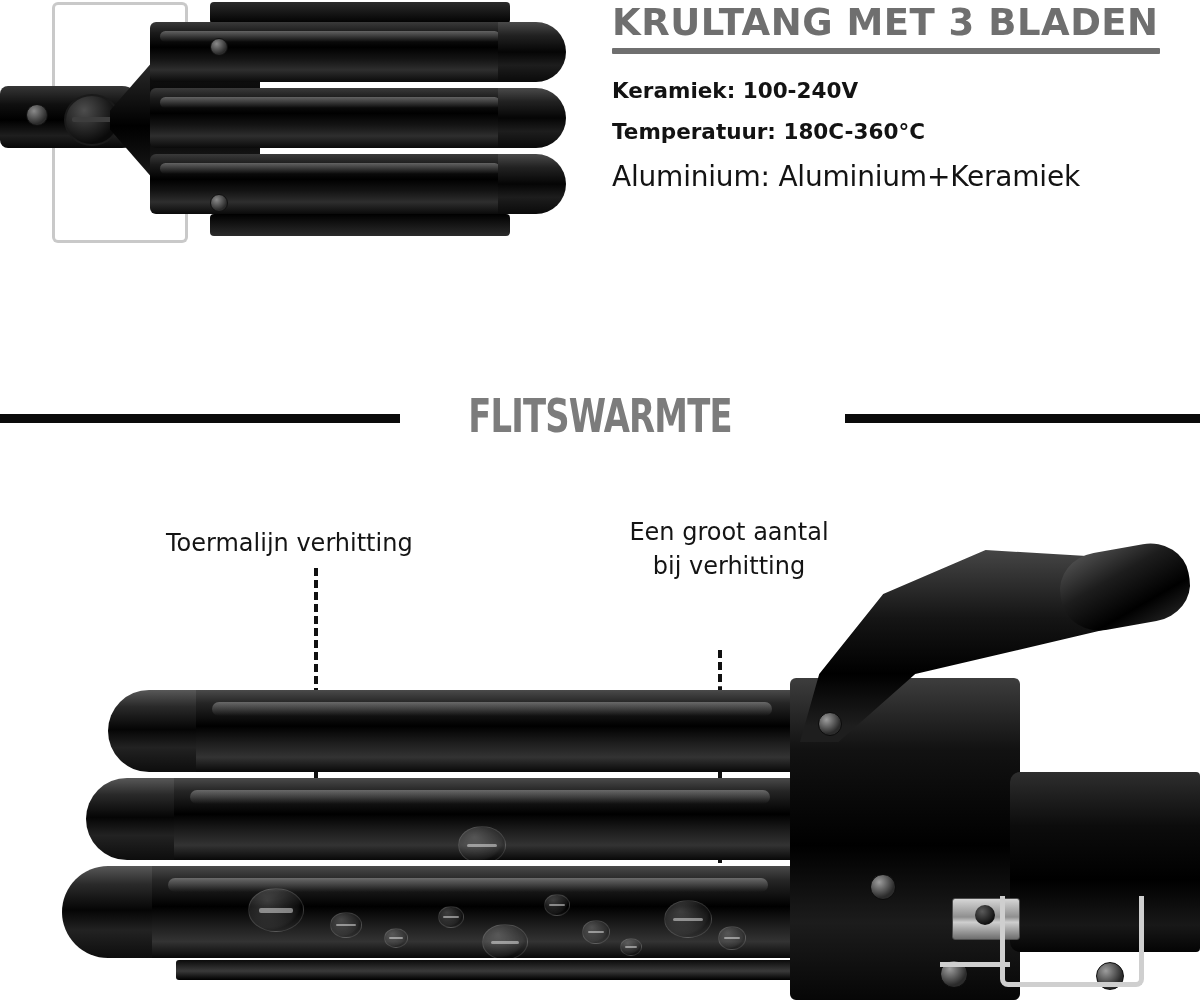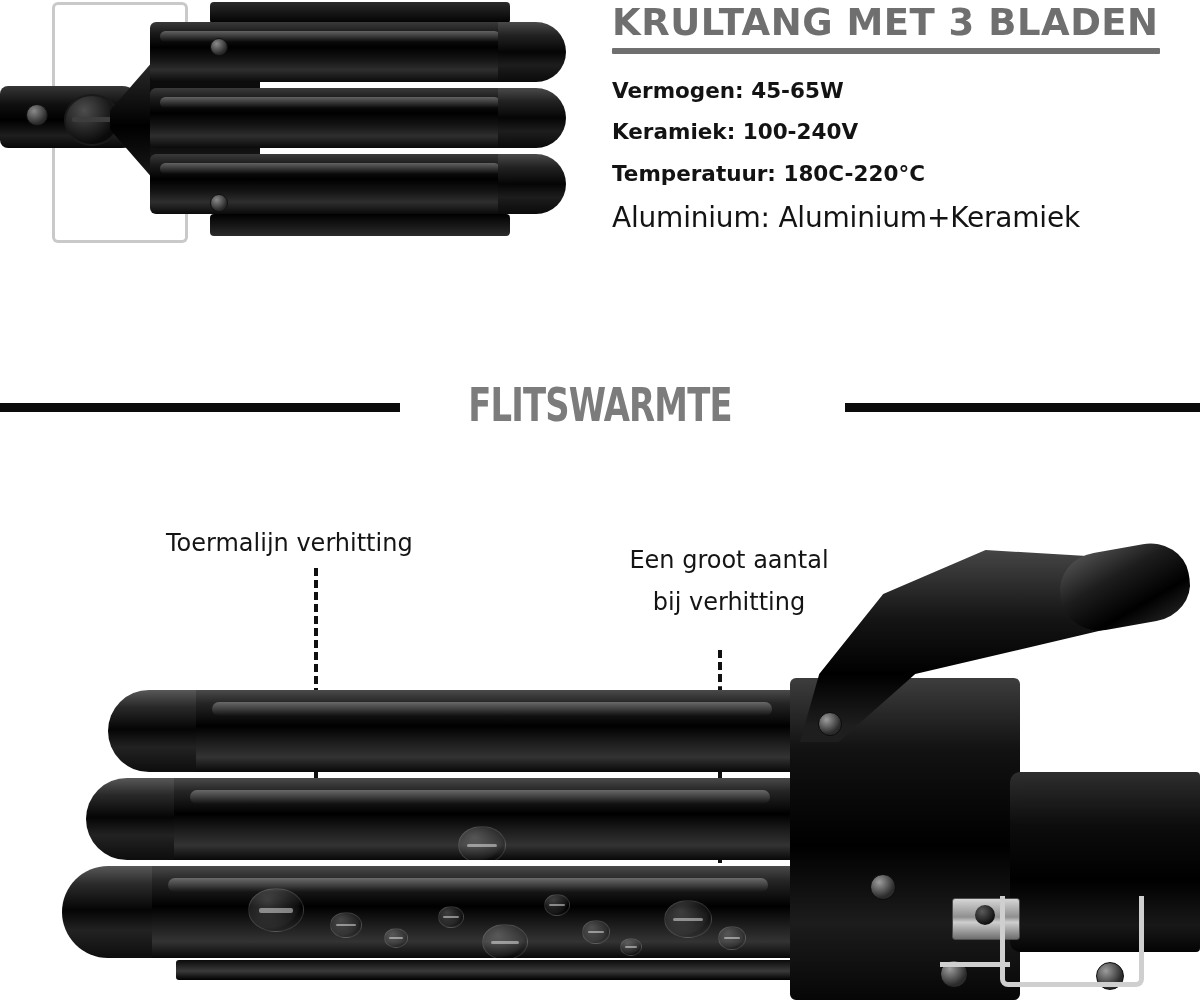--- a/index.html
+++ b/index.html
@@ -28,41 +28,41 @@
     font-weight:bold;font-size:21.5px;color:#131313;
     line-height:1.0;margin-bottom:20px;white-space:nowrap;
   }
   .spec-line.material{
     font-family:"DejaVu Sans","Liberation Sans",sans-serif;
     font-weight:normal;font-size:28px;color:#131313;
     letter-spacing:-0.2px;margin-top:6px;margin-bottom:0;
   }
 
   
-  .divider{position:absolute;left:0;top:389px;width:1200px;height:60px;}
+  .divider{position:absolute;left:0;top:400px;width:1200px;height:60px;}
   .divider .rule{position:absolute;top:14px;height:9px;background:#0b0b0b;}
   .divider .rule.left{left:0;width:400px;}
   .divider .rule.right{left:845px;width:355px;}
   .divider .section-title{
     position:absolute;left:0;top:-12px;width:1200px;text-align:center;
     font-family:"DejaVu Sans Condensed","DejaVu Sans","Liberation Sans",sans-serif;
     font-weight:bold;font-size:47px;color:#7c7c7c;
     letter-spacing:-1px;transform:scaleX(0.80);
   }
 
   
   .anno{
     position:absolute;
     font-family:"DejaVu Sans","Liberation Sans",sans-serif;
     font-size:24px;color:#141414;line-height:1.32;
     white-space:nowrap;
   }
   .anno-left{left:166px;top:528px;}
-  .anno-right{left:524px;top:545px;text-align:center;width:410px;}
-  .anno-right .l3{margin-top:10px;text-align:center;}
+  .anno-right{left:524px;top:517px;text-align:center;width:410px;}
+  .anno-right .l3{margin-top:2px;text-align:center;}
 
   .leader{position:absolute;border-left:4px dashed #101010;}
   .leader.l-left{left:314px;top:568px;height:248px;}
   .leader.l-right{left:718px;top:650px;height:225px;}
   .leader-dot{position:absolute;width:11px;height:11px;border-radius:50%;background:#000;}
   .leader-dot.d-left{left:311px;top:810px;}
 
   
   .photo-top{position:absolute;left:0;top:0;width:600px;height:250px;}
   .barrel{position:absolute;background:linear-gradient(180deg,#3a3a3a 0%,#1a1a1a 18%,#000 42%,#141414 62%,#2e2e2e 80%,#0a0a0a 100%);}
@@ -178,23 +178,22 @@
 
     <div class="pt-plate-bot"></div>
     <div class="pt-screw" style="left:210px;top:38px;width:16px;height:16px;"></div>
     <div class="pt-screw" style="left:210px;top:194px;width:16px;height:16px;"></div>
   </div>
 
   <div class="spec-panel">
     <div class="spec-title">KRULTANG MET 3 BLADEN</div>
     <div class="spec-title-rule"></div>
     <div class="spec-list">
-      <div class="spec-line">Vermogen: 45-65W</div>
       <div class="spec-line">Keramiek: 100-240V</div>
-      <div class="spec-line">Temperatuur: 180C-220°C</div>
+      <div class="spec-line">Temperatuur: 180C-360°C</div>
       <div class="spec-line material">Aluminium: Aluminium+Keramiek</div>
     </div>
   </div>
 
   <div class="divider">
     <div class="rule left"></div>
     <div class="rule right"></div>
     <div class="section-title">FLITSWARMTE</div>
   </div>
 

